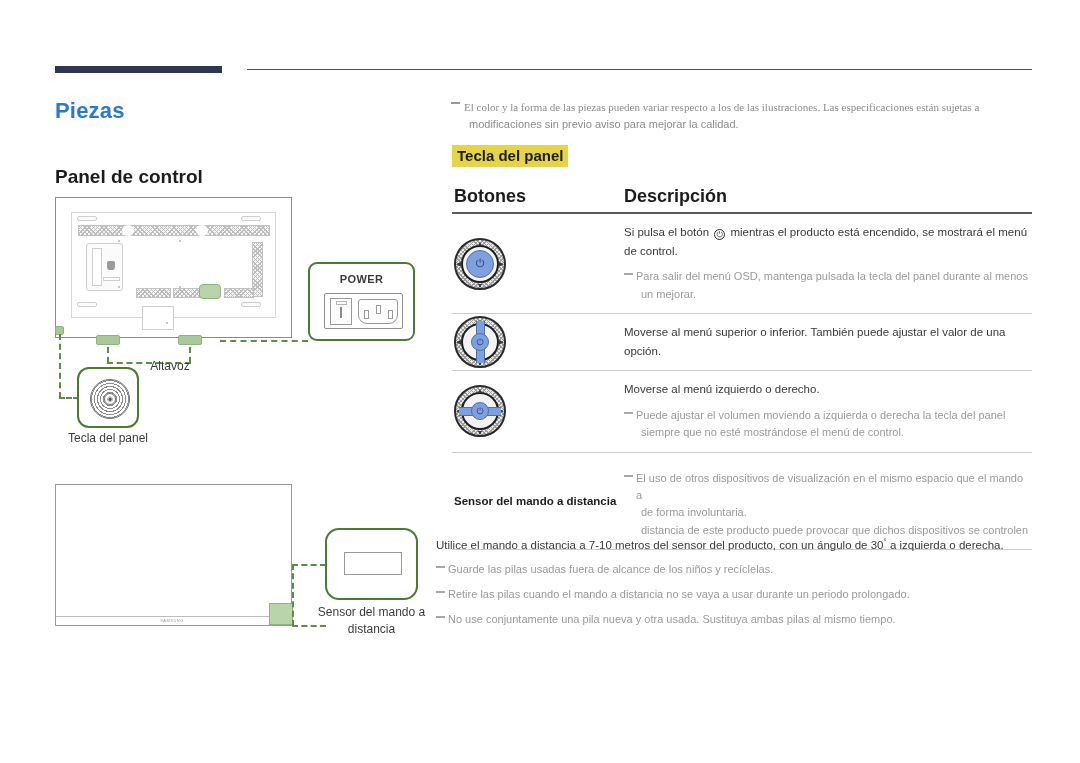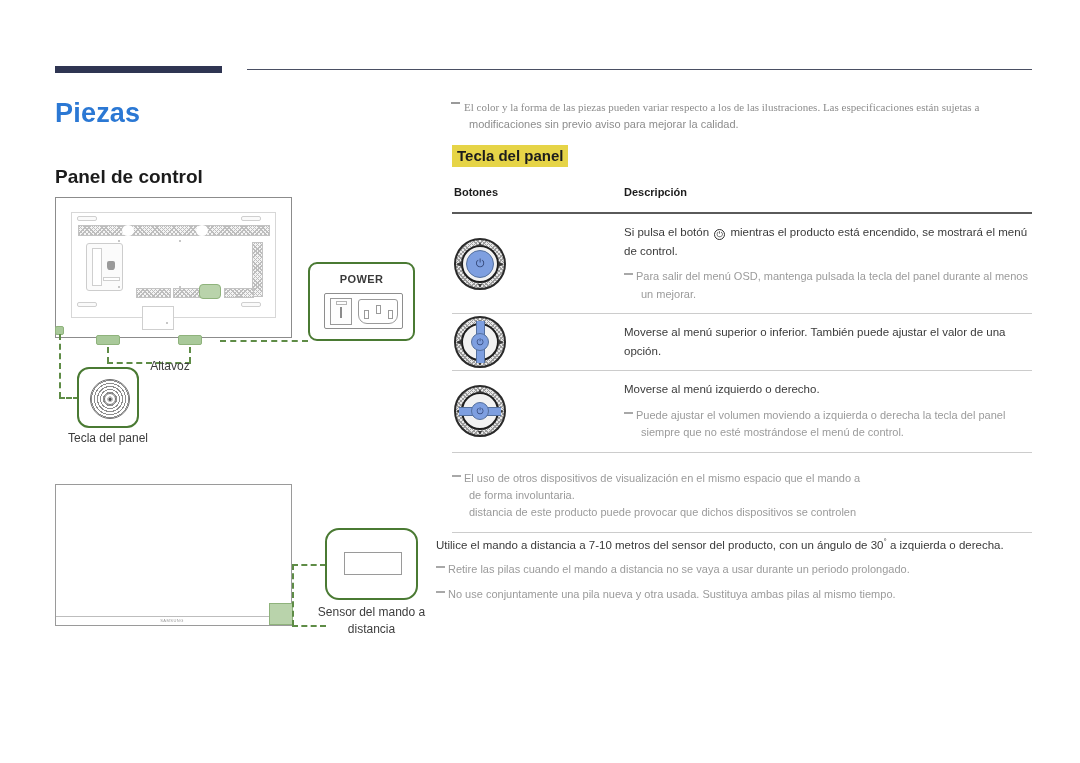--- a/index.html
+++ b/index.html
@@ -21,21 +21,21 @@
     position: absolute; left: 247px; top: 69px;
     width: 785px; height: 1px;
     background: #4a4f63;
   }
 
   
   .left-col { position: absolute; left: 0; top: 0; width: 440px; height: 763px; }
 
   .page-title {
     position: absolute; left: 55px; top: 98px;
-    font-size: 27px; font-weight: bold; color: #2b78d4;
+    font-size: 22px; font-weight: bold; color: #2b78d4;
     letter-spacing: .2px;
   }
   .section-title {
     position: absolute; left: 55px; top: 166px;
     font-size: 19px; font-weight: bold; color: #1c1c1c;
   }
 
   
   .tv-back {
     position: absolute; left: 55px; top: 197px;
@@ -192,21 +192,21 @@
   .note-top .ntext2 { display:block; padding-left: 17px; }
 
   .highlight-title {
     position:absolute; left: 452px; top: 145px;
     font-size: 15px; font-weight: bold; color: #1c1c1c;
     background: #e6d447; padding: 2px 5px 3px 5px;
   }
 
   .tbl { position:absolute; left: 452px; top: 186px; width: 580px; }
   .tbl-head { position:relative; height: 26px; }
-  .th { position:absolute; font-size: 11px; font-weight: bold; color:#1c1c1c; top:0; }
+  .th { position:absolute; font-size: 18px; font-weight: bold; color:#1c1c1c; top:0; }
   .th-btn  { left: 2px; }
   .th-desc { left: 172px; }
 
   .rule-thick { height: 2px; background: #5a5a5a; }
   .rule-thin  { height: 1px; background: #cccccc; }
 
   .row { position:relative; display:flex; }
   .cell-btn {
     width: 172px; flex: 0 0 172px; position:relative;
     display:flex; align-items:center;
@@ -474,36 +474,43 @@
         <div class="d-note">
           <span class="dash-mark"></span>
           <span>Puede ajustar el volumen moviendo a izquierda o derecha la tecla del panel</span>
           <span class="ind">siempre que no esté mostrándose el menú de control.</span>
         </div>
       </div>
     </div>
     <div class="rule-thin"></div>
 
     <div class="row">
+      <div class="cell-btn">
+        <div class="btn-label">Sensor del mando a distancia</div>
+      </div>
       <div class="cell-desc">
         <div class="d-note">
           <span class="dash-mark"></span>
           <span>El uso de otros dispositivos de visualización en el mismo espacio que el mando a</span>
           <span class="ind">de forma involuntaria.</span>
           <span class="ind">distancia de este producto puede provocar que dichos dispositivos se controlen</span>
         </div>
       </div>
     </div>
     <div class="rule-thin"></div>
   </div>
 
   <div class="bottom-notes">
     <div class="bn-main"><span>Utilice el mando a distancia a 7-10 metros del sensor del producto, con un ángulo de 30</span><span class="sup">°</span><span> a izquierda o derecha.</span></div>
     <div class="bn-note">
       <span class="dash-mark"></span>
+      <span>Guarde las pilas usadas fuera de alcance de los niños y recíclelas.</span>
+    </div>
+    <div class="bn-note">
+      <span class="dash-mark"></span>
       <span>Retire las pilas cuando el mando a distancia no se vaya a usar durante un periodo prolongado.</span>
     </div>
     <div class="bn-note">
       <span class="dash-mark"></span>
       <span>No use conjuntamente una pila nueva y otra usada. Sustituya ambas pilas al mismo tiempo.</span>
     </div>
   </div>
 
 </div>
 

